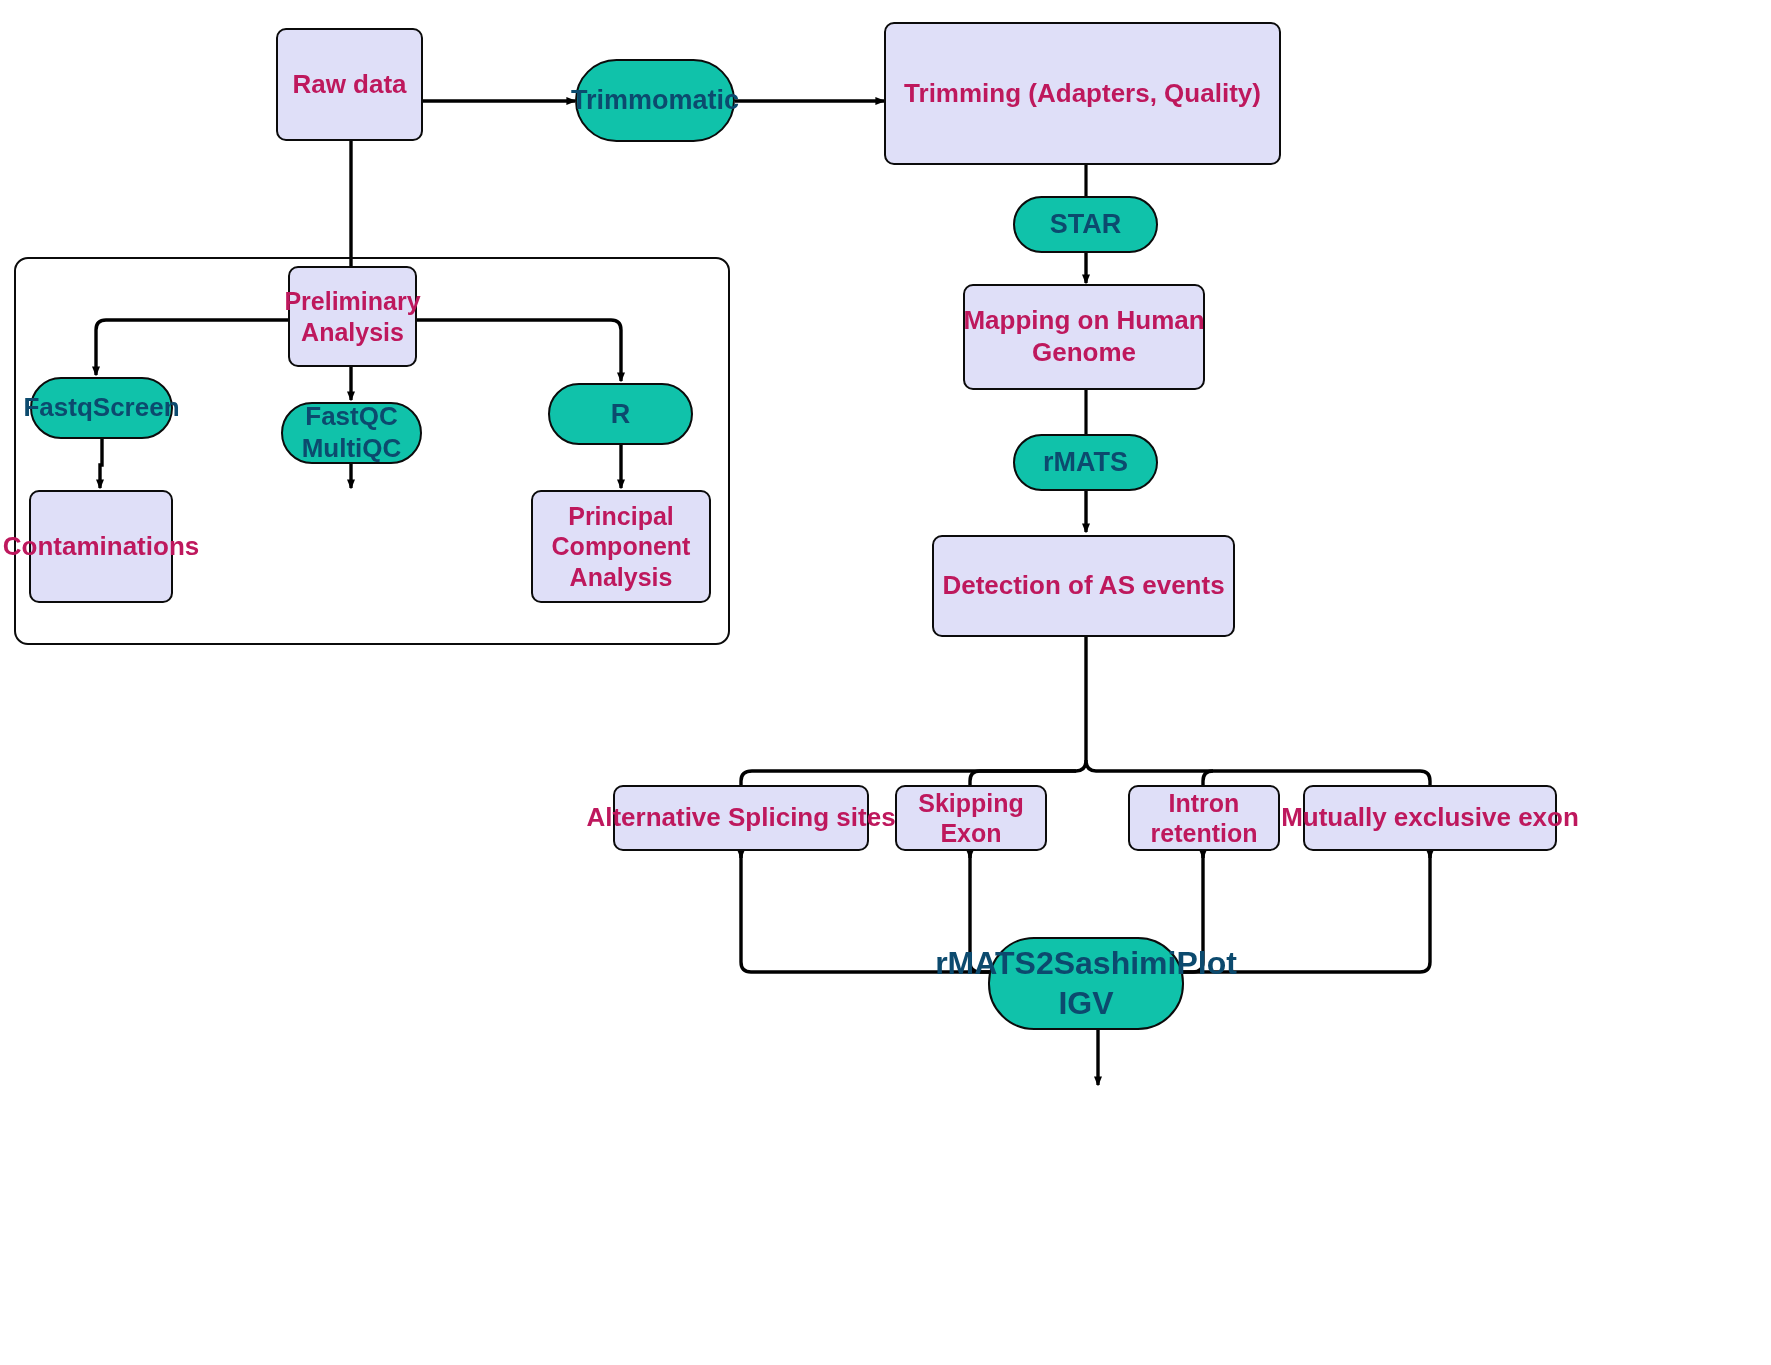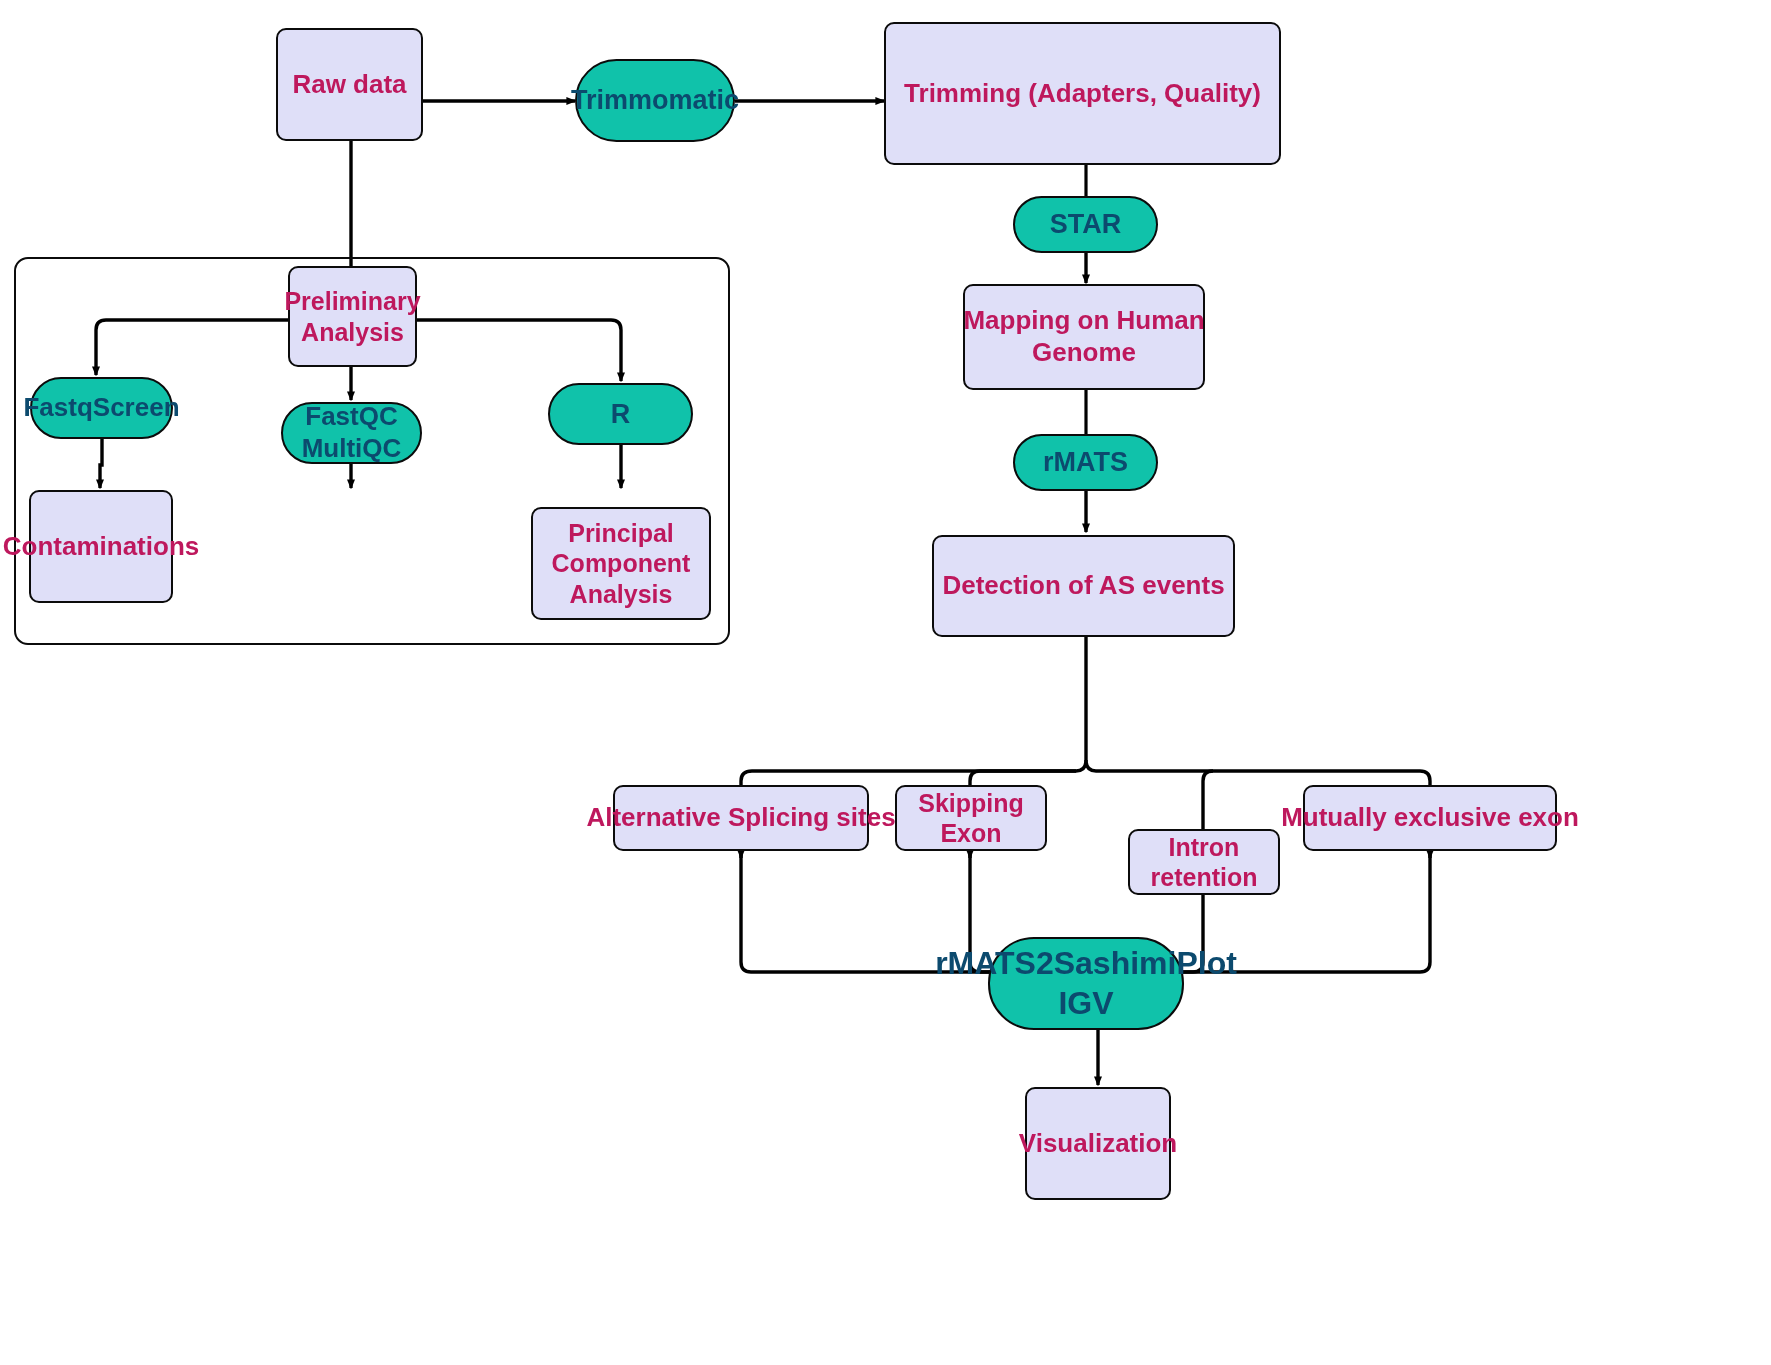--- a/index.html
+++ b/index.html
@@ -169,46 +169,43 @@
 
   <div class="node node-tool" style="left:548px; top:383px; width:145px; height:62px;">
     <span class="node-label">R</span>
   </div>
 
   <div class="node node-proc" style="left:29px; top:490px; width:144px; height:113px; overflow:visible;">
     <span class="node-label">Contaminations</span>
   </div>
 
 
-  <div class="node node-proc" style="left:531px; top:490px; width:180px; height:113px; flex-direction:column; font-size:25px;margin-top:17px;">
+  <div class="node node-proc" style="left:531px; top:490px; width:180px; height:113px; flex-direction:column; font-size:25px;">
     <span class="node-label">Principal</span>
     <span class="node-label">Component</span>
     <span class="node-label">Analysis</span>
   </div>
 
   <div class="node node-proc" style="left:613px; top:785px; width:256px; height:66px;">
     <span class="node-label">Alternative Splicing sites</span>
   </div>
 
   <div class="node node-proc" style="left:895px; top:785px; width:152px; height:66px; flex-direction:column; font-size:25px;">
     <span class="node-label">Skipping</span>
     <span class="node-label">Exon</span>
   </div>
 
-  <div class="node node-proc" style="left:1128px; top:785px; width:152px; height:66px; flex-direction:column; font-size:25px;margin-top:44px;">
+  <div class="node node-proc" style="left:1128px; top:785px; width:152px; height:66px; flex-direction:column; font-size:25px;">
     <span class="node-label">Intron</span>
     <span class="node-label">retention</span>
   </div>
 
   <div class="node node-proc" style="left:1303px; top:785px; width:254px; height:66px;">
     <span class="node-label">Mutually exclusive exon</span>
   </div>
 
   <div class="node node-tool" style="left:988px; top:937px; width:196px; height:93px; flex-direction:column; font-size:32px; overflow:visible;">
     <span class="node-label">rMATS2SashimiPlot</span>
     <span class="node-label">IGV</span>
   </div>
 
-  <div class="node node-proc" style="left:1025px; top:1087px; width:146px; height:113px;">
-    <span class="node-label">Visualization</span>
-  </div>
 
 </div>
 
 </body></html>

